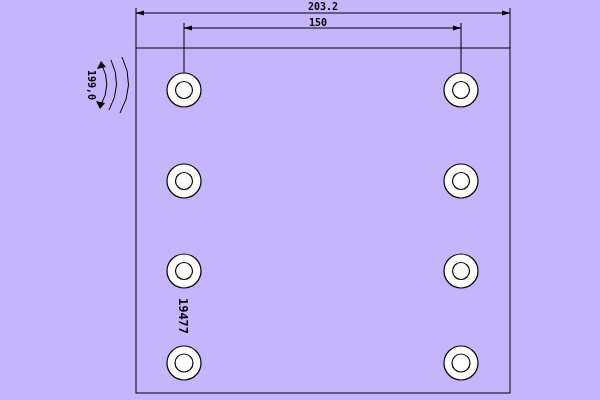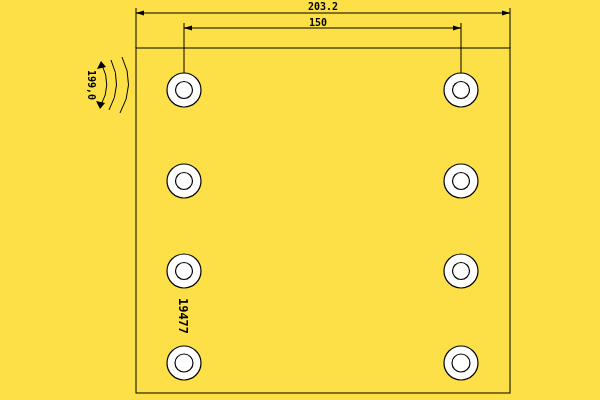--- a/index.html
+++ b/index.html
@@ -5,21 +5,21 @@
   html, body {
     margin: 0;
     padding: 0;
     background: #ffffff;
     font-family: "DejaVu Sans Mono", "Liberation Mono", monospace;
   }
   .canvas {
     position: relative;
     width: 600px;
     height: 400px;
-    background: #fde047;
+    background: #c4b5fd;
     overflow: hidden;
   }
   svg text {
     fill: #000000;
     font-family: "DejaVu Sans Mono", "Liberation Mono", monospace;
     font-weight: bold;
   }
   .dim-text { font-size: 10px; }
   .part-text { font-size: 12px; }
   .arc-text { font-size: 10px; }

